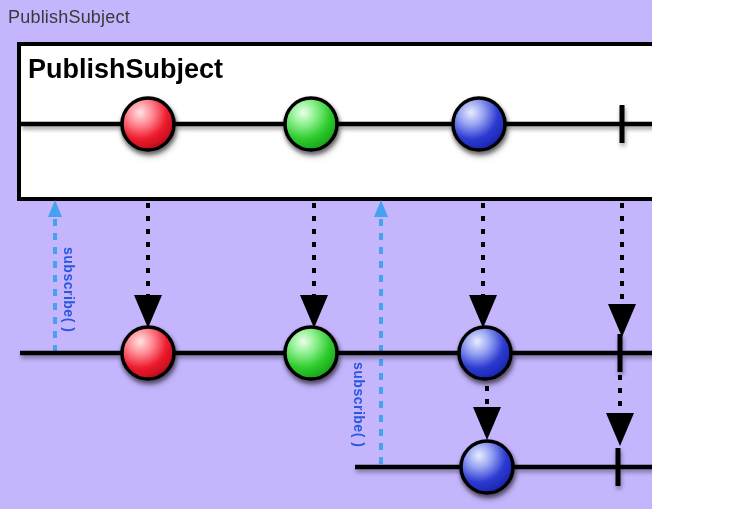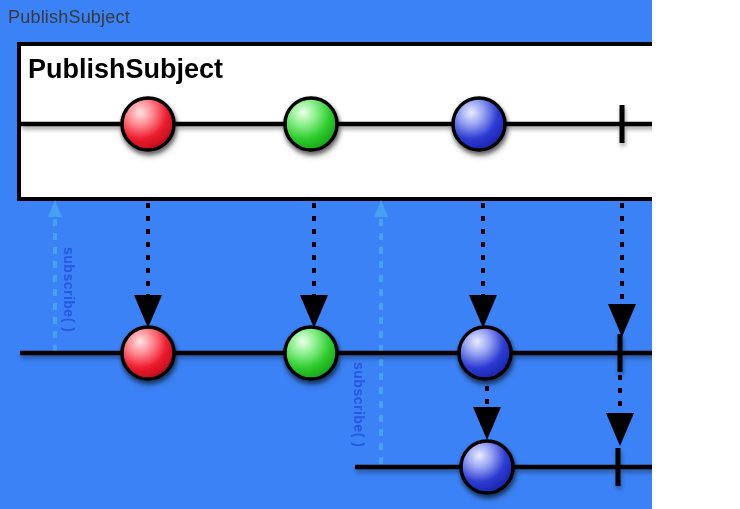--- a/index.html
+++ b/index.html
@@ -1,19 +1,19 @@
 <!DOCTYPE html>
 <html><head>
 <meta charset="utf-8">
 <style>
   html,body{margin:0;padding:0;background:#ffffff;}
   .page{
     position:relative;
     width:652px;height:509px;
-    background:#3b82f6;
+    background:#c4b5fd;
     font-family:"Liberation Sans", sans-serif;
     overflow:hidden;
   }
   .page-title{
     position:absolute;left:8px;top:7px;
     font-size:18px;color:#3a3a3a;font-weight:400;
     letter-spacing:0.2px;
   }
   svg{position:absolute;left:0;top:0;}
   .box-title{

